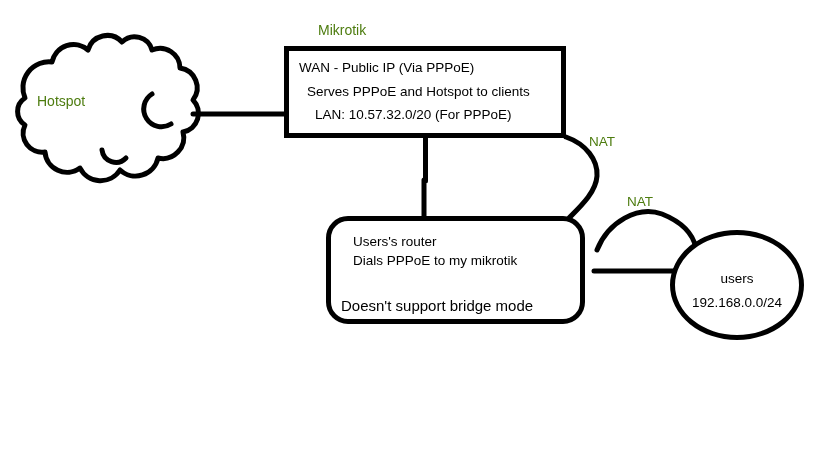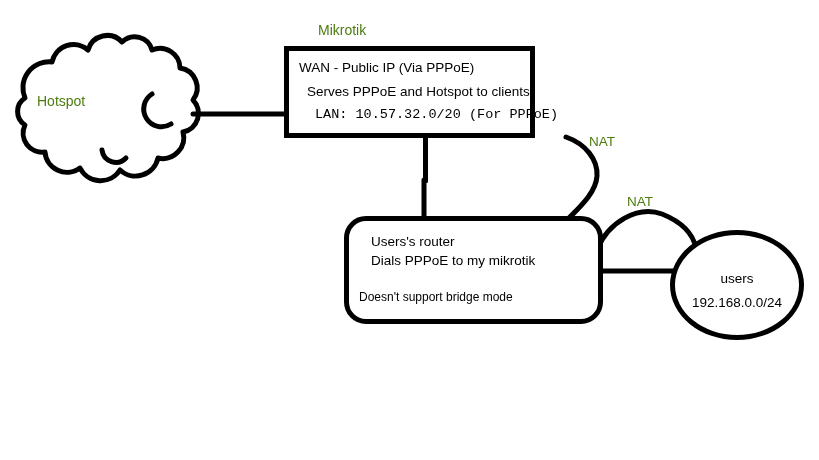--- a/index.html
+++ b/index.html
@@ -35,46 +35,46 @@
   .lbl-nat2 { left: 627px; top: 194px; }
 
   .box {
     position: absolute;
     box-sizing: border-box;
     border: 5px solid #000000;
     background: #ffffff;
   }
   .mikrotik-box {
     left: 284px; top: 46px;
-    width: 251px; height: 92px;
+    width: 282px; height: 92px;
   }
   .mikrotik-lines {
     padding: 5px 0 0 10px;
     font-size: 13.5px;
     line-height: 23.5px;
     white-space: nowrap;
   }
   .m-indent-0 { text-indent: 0; }
   .m-indent-1 { text-indent: 8px; }
-  .m-indent-2 { text-indent: 16px; font-family: Liberation Mono, monospace; }
+  .m-indent-2 { text-indent: 16px; }
 
   .router-box {
-    left: 344px; top: 216px;
+    left: 326px; top: 216px;
     width: 259px; height: 108px;
     border-radius: 22px;
   }
   .router-lines {
     margin: 11px 0 0 22px;
     font-size: 13.5px;
     line-height: 19px;
     white-space: nowrap;
   }
   .router-note {
-    margin: 20px 0 0 10px;
-    font-size: 12px;
+    margin: 28px 0 0 10px;
+    font-size: 15px;
     line-height: 15px;
     white-space: nowrap;
   }
 
   .users-ellipse {
     left: 670px; top: 230px;
     width: 134px; height: 110px;
     border-radius: 50%;
     display: flex;
     flex-direction: column;

